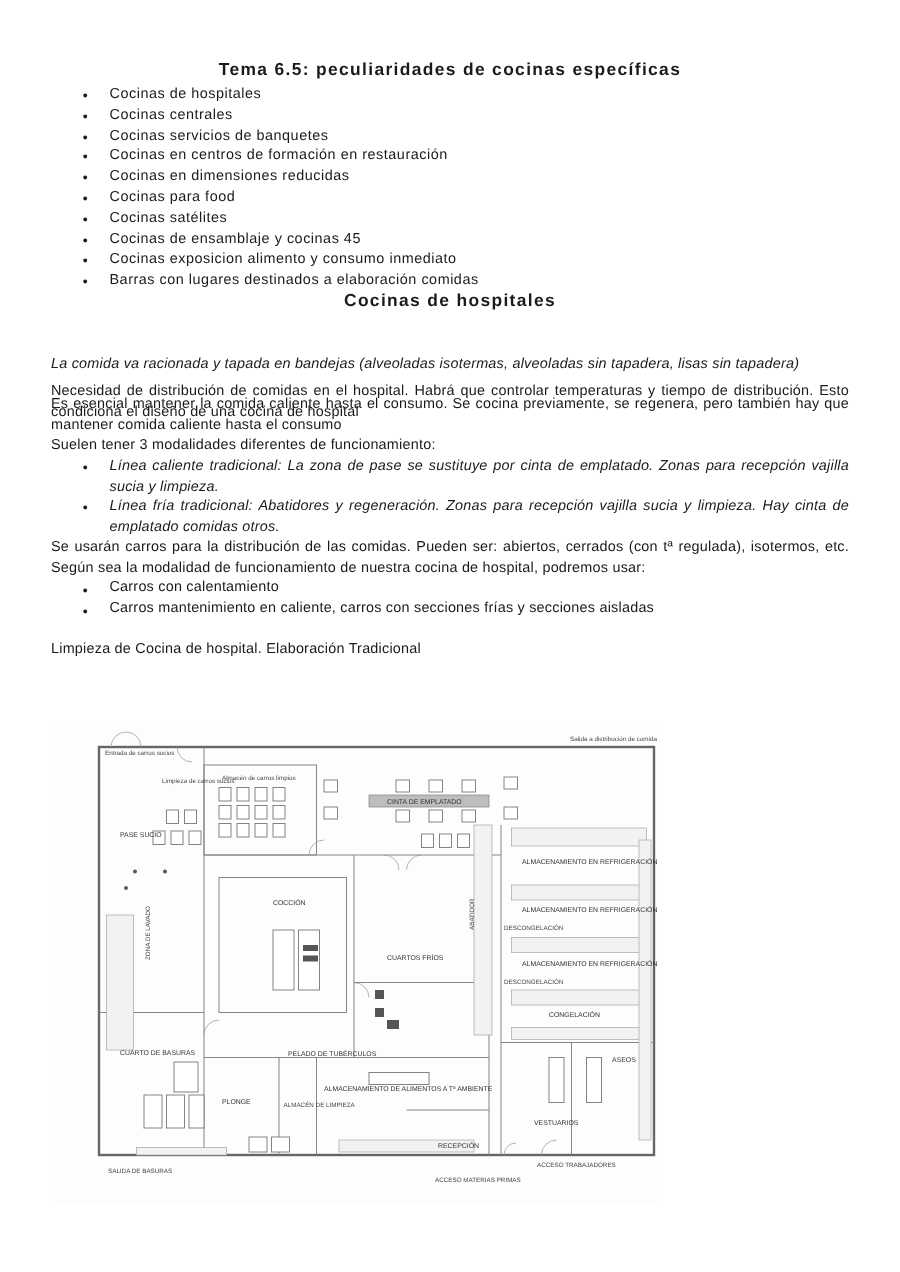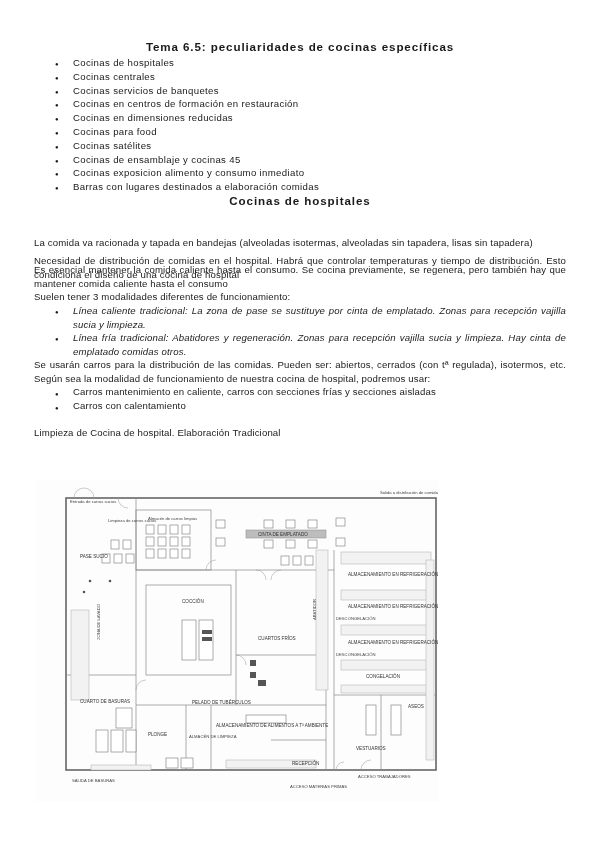--- a/index.html
+++ b/index.html
@@ -10,21 +10,21 @@
         font-weight: bold; font-size: 11.6px; letter-spacing: 0.9px; }
   .h2 { position: absolute; left: 0; width: 600px; top: 190px; text-align: center;
         font-weight: bold; font-size: 11.6px; letter-spacing: 0.9px; }
   ul.b { position: absolute; margin: 0; padding: 0; list-style: none; font-size: 9.6px; }
   ul.b li { position: relative; padding-left: 0; white-space: nowrap; }
   ul.b li::before { content: "\25CF"; position: absolute; left: -18px; font-size: 6px; top: 2px; }
   .toc { left: 73px; top: 52px; line-height: 13.8px; letter-spacing: 0.35px; }
   .para { position: absolute; left: 34px; width: 532px; font-size: 9.6px; line-height: 13.6px;
           text-align: justify; letter-spacing: 0.15px; }
   .p1 { top: 205px; margin-top: 45px; }
-  .p2 { top: 232px; }
+  .p2 { top: 232px; font-style: italic; }
   .p3 { top: 259px; }
   .p4 { top: 286px; }
   .modes { left: 73px; top: 300px; width: 493px; font-size: 9.6px; line-height: 13.6px; }
   .modes li { white-space: normal !important; text-align: justify; margin-bottom: 0; letter-spacing: 0.15px; font-style: italic; }
   .p5 { top: 354px; }
   .carros { left: 73px; top: 381px; line-height: 14px; letter-spacing: 0.15px; }
   .p6 { top: 422px; }
 
   .plan { position: absolute; left: 36px; top: 476px; width: 402px; height: 322px; }
   .plan svg { width: 402px; height: 322px; display: block; }
@@ -59,22 +59,22 @@
   <div class="para p4">Suelen tener 3 modalidades diferentes de funcionamiento:</div>
 
   <ul class="b modes">
     <li>Línea caliente tradicional: La zona de pase se sustituye por cinta de emplatado. Zonas para recepción vajilla sucia y limpieza.</li>
     <li>Línea fría tradicional: Abatidores y regeneración. Zonas para recepción vajilla sucia y limpieza. Hay cinta de emplatado comidas otros.</li>
   </ul>
 
   <div class="para p5">Se usarán carros para la distribución de las comidas. Pueden ser: abiertos, cerrados (con tª regulada), isotermos, etc. Según sea la modalidad de funcionamiento de nuestra cocina de hospital, podremos usar:</div>
 
   <ul class="b carros">
+    <li>Carros con calentamiento</li>
     <li>Carros mantenimiento en caliente, carros con secciones frías y secciones aisladas</li>
-    <li>Carros con calentamiento</li>
   </ul>
 
   <div class="para p6">Limpieza de Cocina de hospital. Elaboración Tradicional</div>
 
   <div class="plan">
     <svg viewBox="0 0 402 322" xmlns="http://www.w3.org/2000/svg">
       <rect x="0" y="0" width="402" height="322" fill="#fdfdfd"></rect>
 
       <g stroke="#666" stroke-width="1.6" fill="none">
         <rect x="30" y="18" width="370" height="272"></rect>

